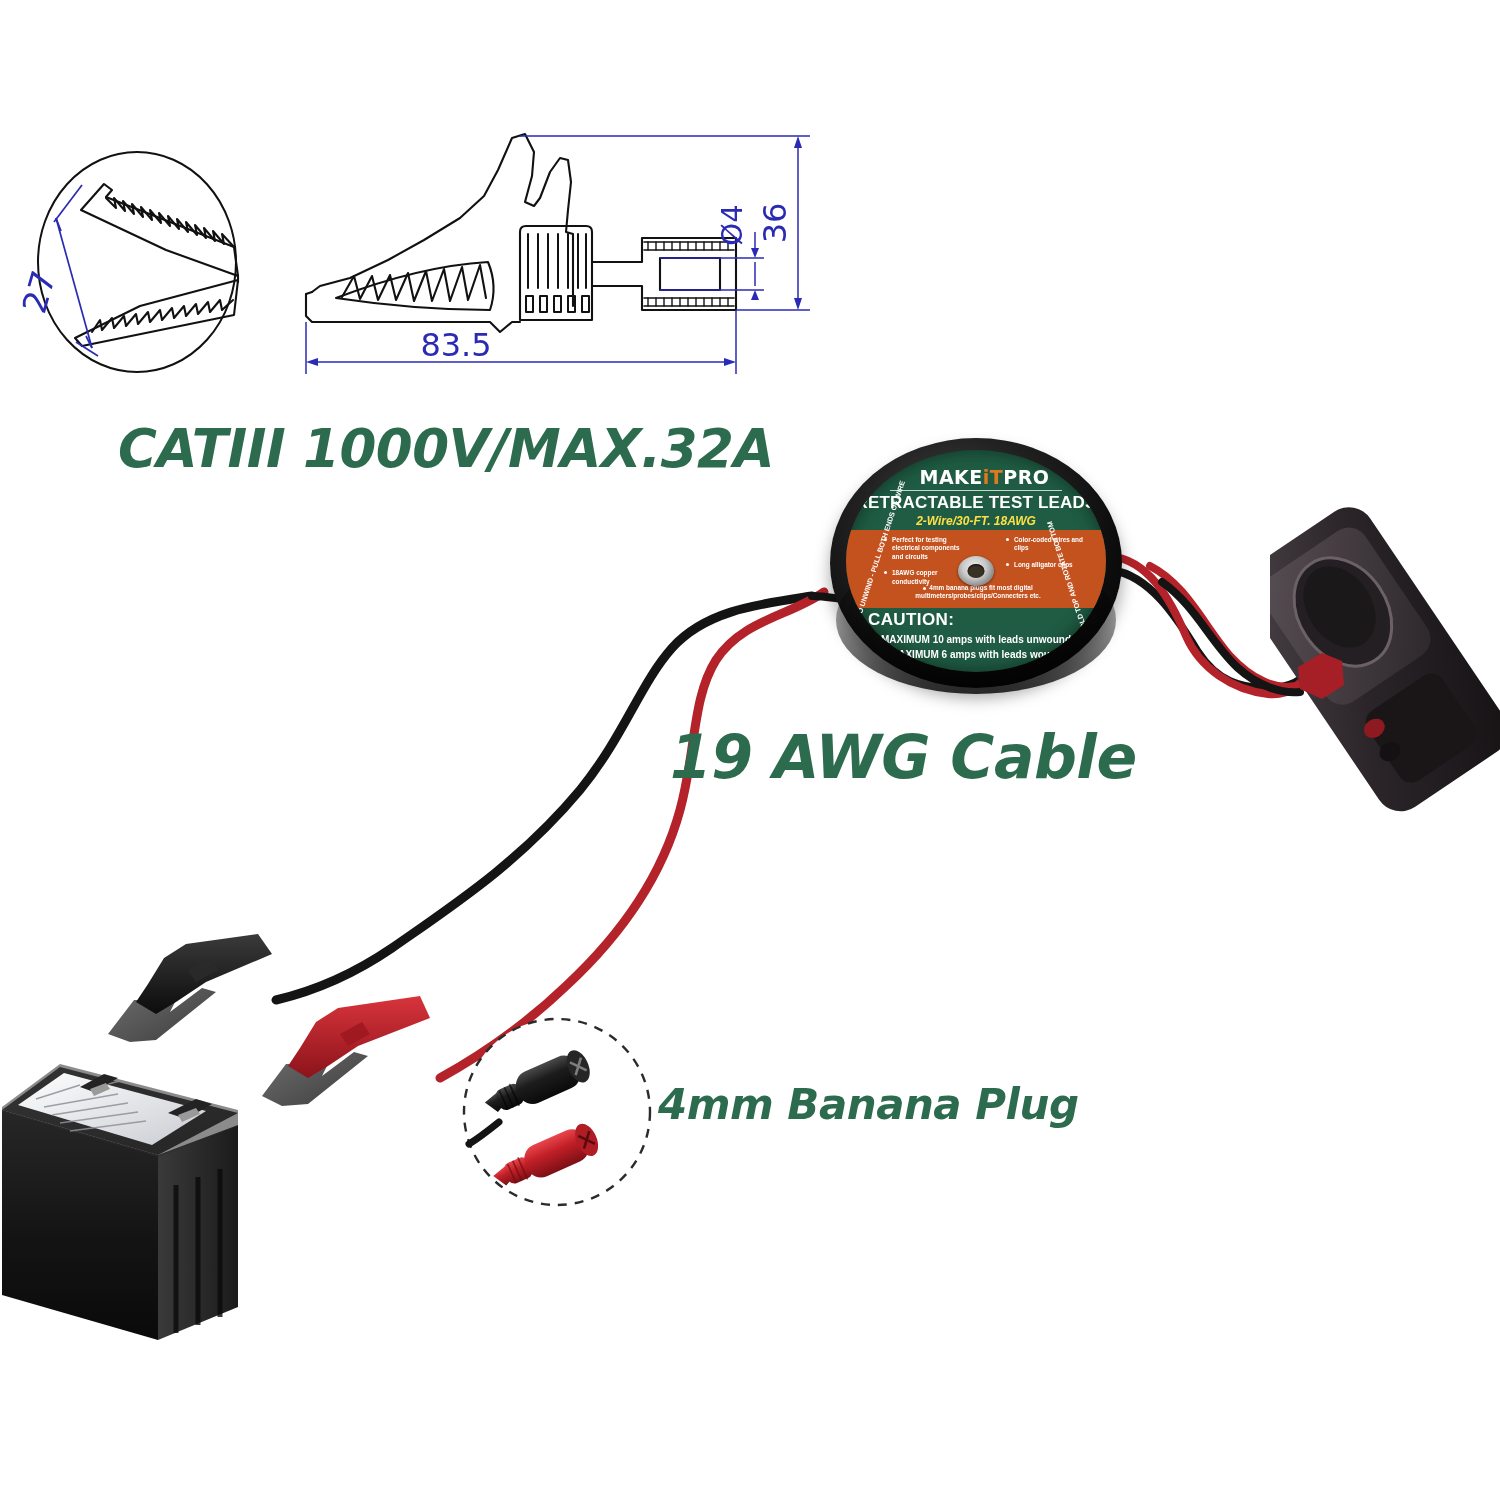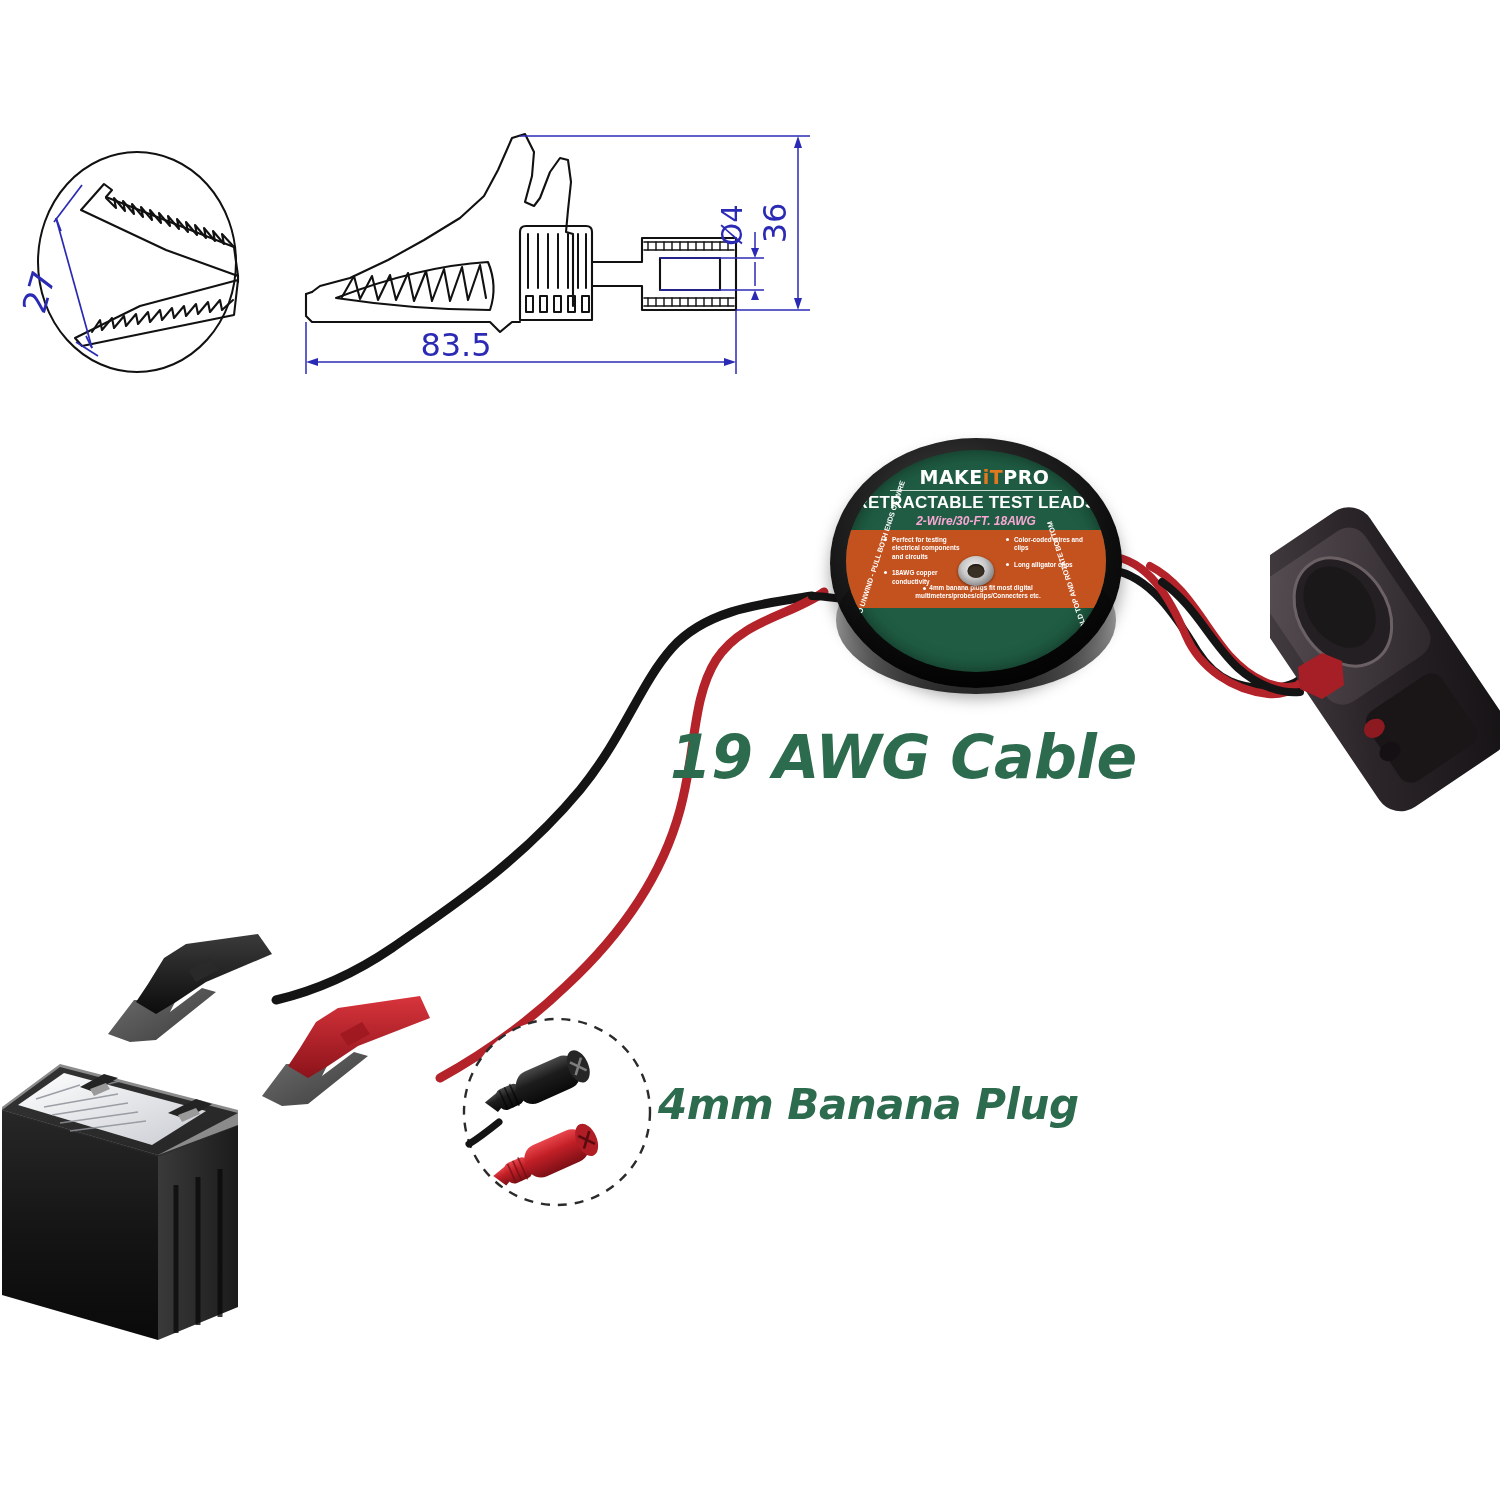--- a/index.html
+++ b/index.html
@@ -127,21 +127,21 @@
   }
   .spool-sub {
     position: absolute;
     left: 0; right: 0;
     top: 64px;
     text-align: center;
     font-family: "Liberation Sans", sans-serif;
     font-style: italic;
     font-weight: bold;
     font-size: 12px;
-    color: #f9a8d4;
+    color: #fde047;
   }
   #spool-orange {
     position: absolute;
     left: 0; right: 0;
     top: 80px;
     height: 78px;
     background: #c4521f;
   }
   .bullet-col {
     position: absolute;
@@ -376,20 +376,21 @@
       <path d="M640,148 L744,148"></path>
       <path d="M640,180 L744,180"></path>
       <path d="M735,122 L735,144"></path>
       <path d="M735,152 L735,176"></path>
       <path fill="#2a2ab4" stroke="none" d="M735,148 L731,138 L739,138 Z"></path>
       <path fill="#2a2ab4" stroke="none" d="M735,180 L731,190 L739,190 Z"></path>
     </g>
     <text x="722" y="115" fill="#2a2ab4" font-family="DejaVu Sans, sans-serif" font-size="29" transform="rotate(-90 722 115)" text-anchor="middle">Ø4</text>
   </svg>
 
+  <div class="green-caption" id="caption-catiii">CATIII 1000V/MAX.32A</div>
 
   <svg id="cables" viewBox="0 0 1500 1500">
 
     <path fill="none" stroke="#141414" stroke-width="9" stroke-linecap="round" d="M812,596 C760,604 706,610 672,648 C640,684 624,736 580,790
              C520,862 452,906 392,948 C348,978 310,992 276,1000"></path>
 
     <path fill="none" stroke="#b4222a" stroke-width="9" stroke-linecap="round" d="M824,592 C790,616 742,620 716,660 C692,698 696,752 680,810
              C662,876 622,934 566,986 C520,1030 476,1058 440,1078"></path>
 
     <path fill="none" stroke="#141414" stroke-width="8" stroke-linecap="round" d="M856,600 C842,600 828,596 812,596"></path>
@@ -430,20 +431,25 @@
             <div class="bullet-item">Long alligator clips</div>
           </div>
           <div id="bullet-bottom"><span class="dot"></span><span>4mm banana plugs fit most digital multimeters/probes/clips/Connecters etc.</span></div>
 
           <div class="side-vert" id="side-left">TO UNWIND - PULL BOTH ENDS OF WIRE</div>
           <div class="side-vert" id="side-right">TO REWIND - HOLD TOP AND ROTATE BOTTOM</div>
         </div>
 
         <div id="spool-hub"></div>
 
+        <div id="caution-block">
+          <div id="caution-title">CAUTION:</div>
+          <div class="caution-line">MAXIMUM 10 amps with leads unwound</div>
+          <div class="caution-line">MAXIMUM 6 amps with leads wound</div>
+        </div>
 
       </div>
     </div>
   </div>
 
   <div class="green-caption" id="caption-awg">19 AWG Cable</div>
 
   <svg id="multimeter" viewBox="0 0 240 320">
     <defs>
       <linearGradient id="mmBody" x1="0" y1="0" x2="1" y2="1">

